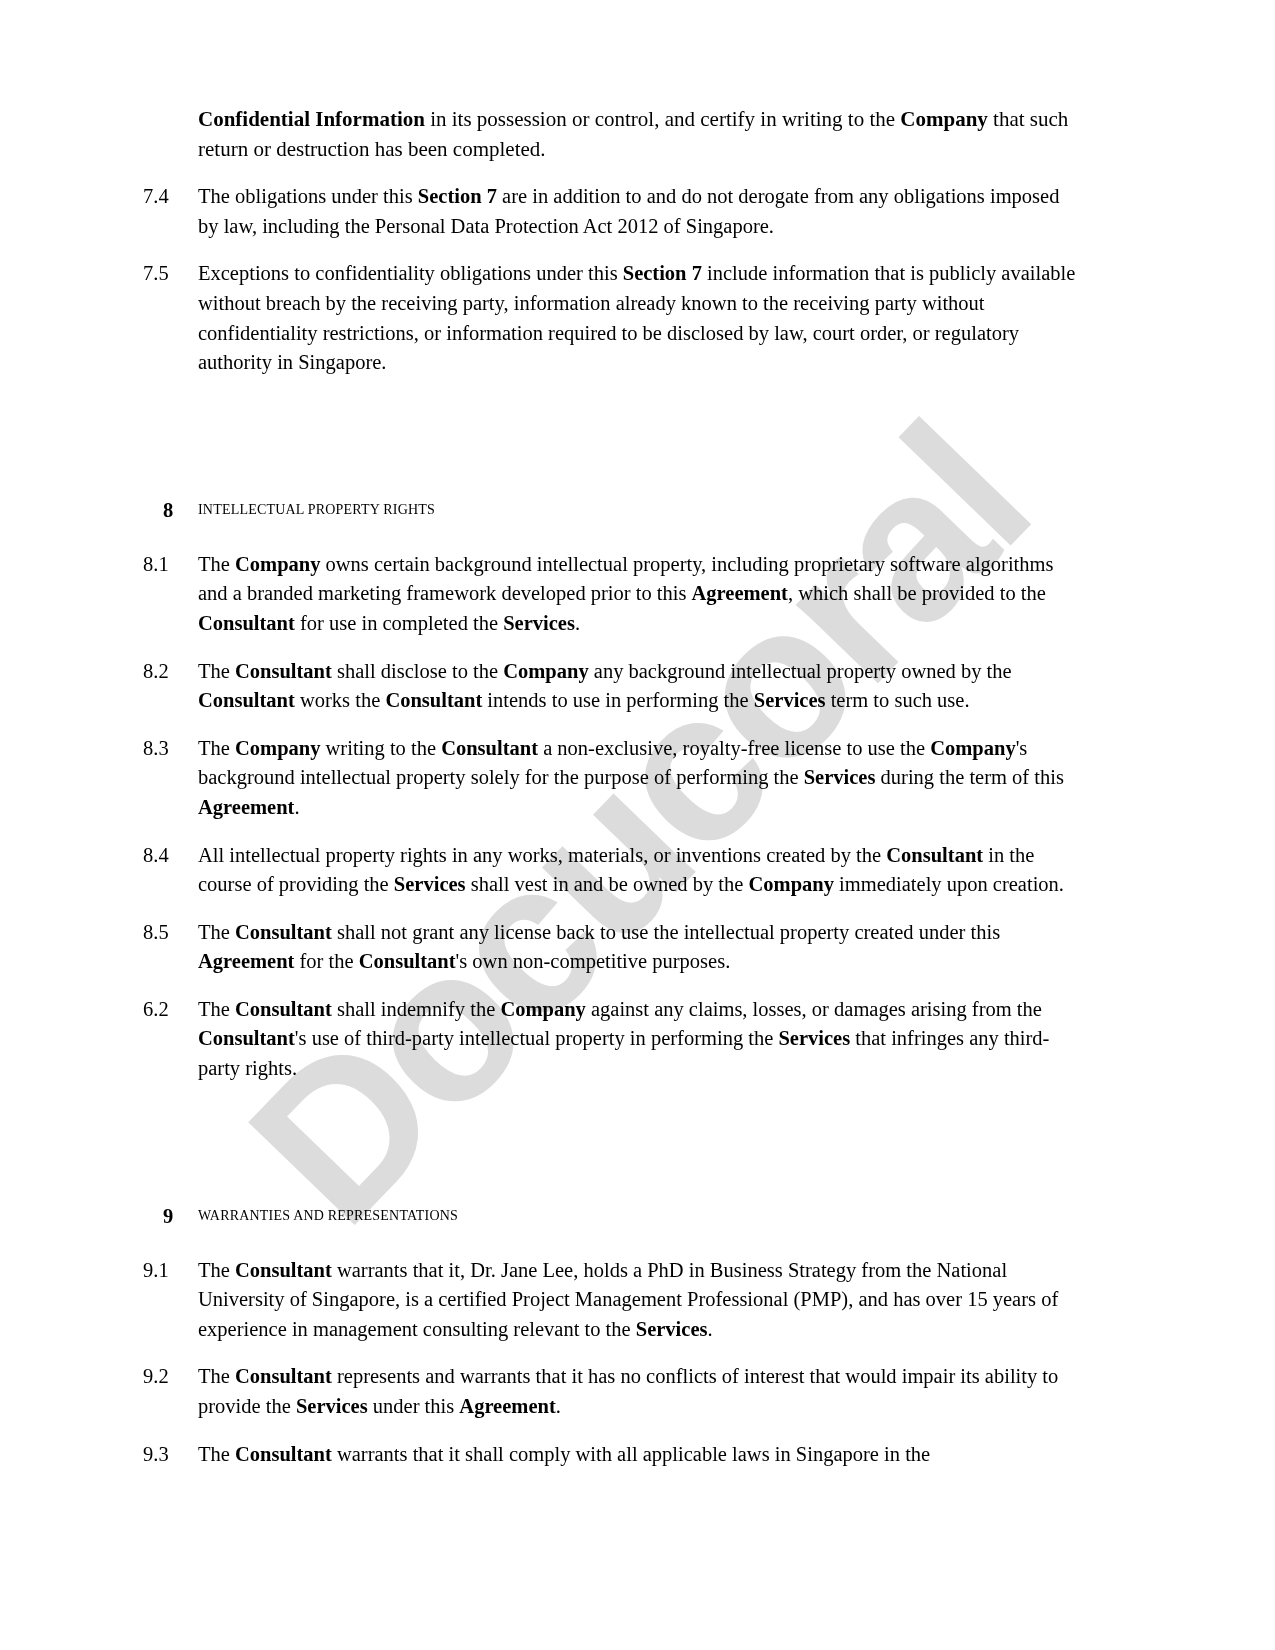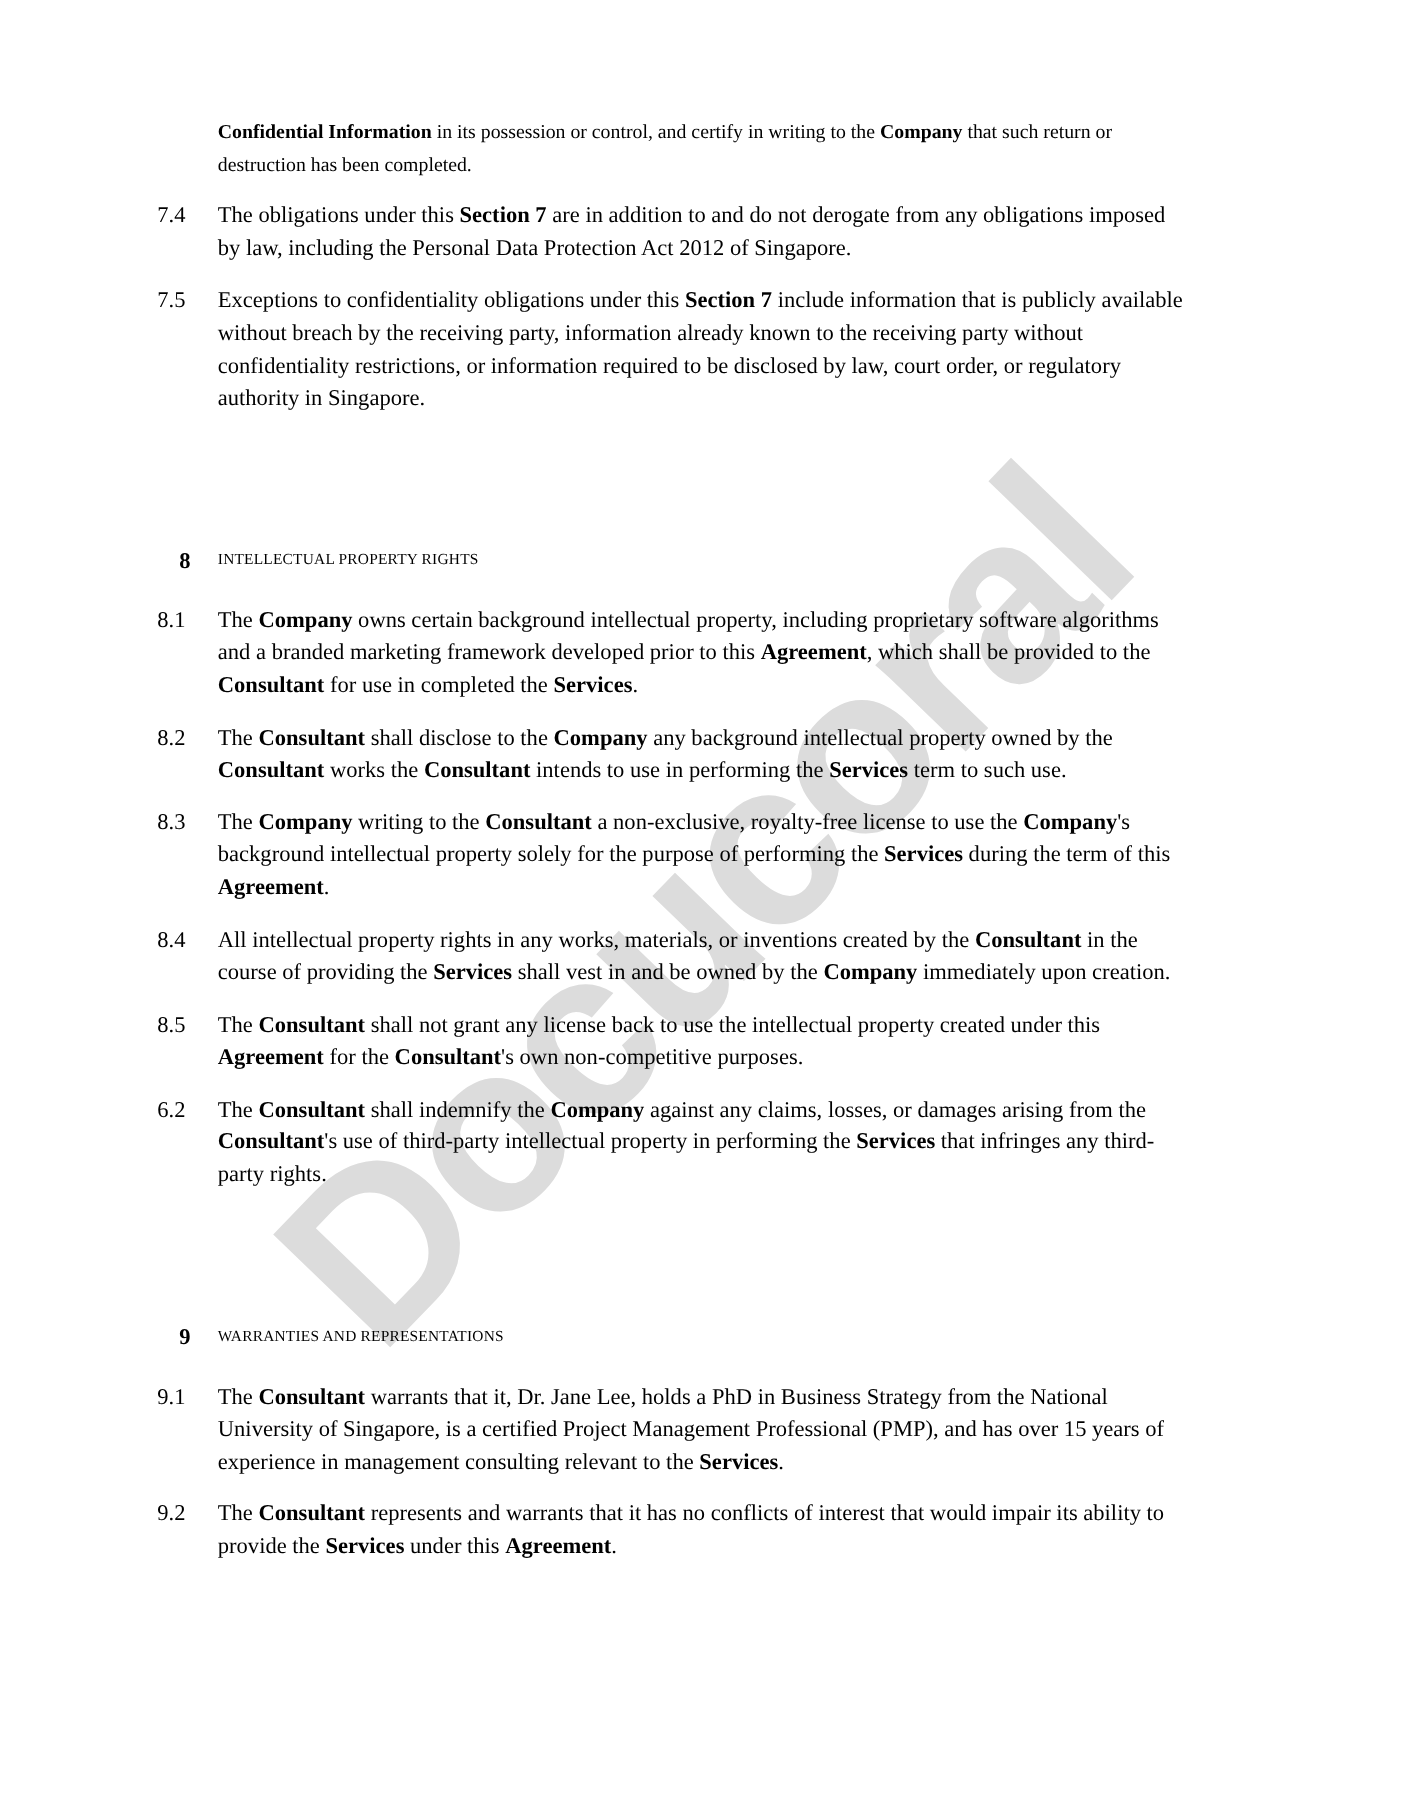--- a/index.html
+++ b/index.html
@@ -50,21 +50,21 @@
   }
   .clause-body {
     flex: 1 1 auto;
     font-size: 20.5px;
     line-height: 29.6px;
     text-align: left;
     font-family: Liberation Serif, serif;
   }
   .cont-block {
     margin-left: 55px;
-    font-size: 18px;
+    font-size: 21px;
     line-height: 29.6px;
     margin-bottom: 18px;
     width: 879px;
   }
   .section-heading {
     display: flex;
     align-items: flex-start;
     margin-top: 56px;
     margin-bottom: 26px;
   }
@@ -154,15 +154,19 @@
     <div class="clause">
       <div class="clause-num">9.1</div>
       <div class="clause-body"><span>The </span><b>Consultant</b><span> warrants that it, Dr. Jane Lee, holds a PhD in Business Strategy from the National University of Singapore, is a certified Project Management Professional (PMP), and has over 15 years of experience in management consulting relevant to the </span><b>Services</b><span>.</span></div>
     </div>
 
     <div class="clause">
       <div class="clause-num">9.2</div>
       <div class="clause-body"><span>The </span><b>Consultant</b><span> represents and warrants that it has no conflicts of interest that would impair its ability to provide the </span><b>Services</b><span> under this </span><b>Agreement</b><span>.</span></div>
     </div>
 
+    <div class="clause">
+      <div class="clause-num">9.3</div>
+      <div class="clause-body"><span>The </span><b>Consultant</b><span> warrants that it shall comply with all applicable laws in Singapore in the</span></div>
+    </div>
 
   </div>
 </div>
 
 </body></html>

